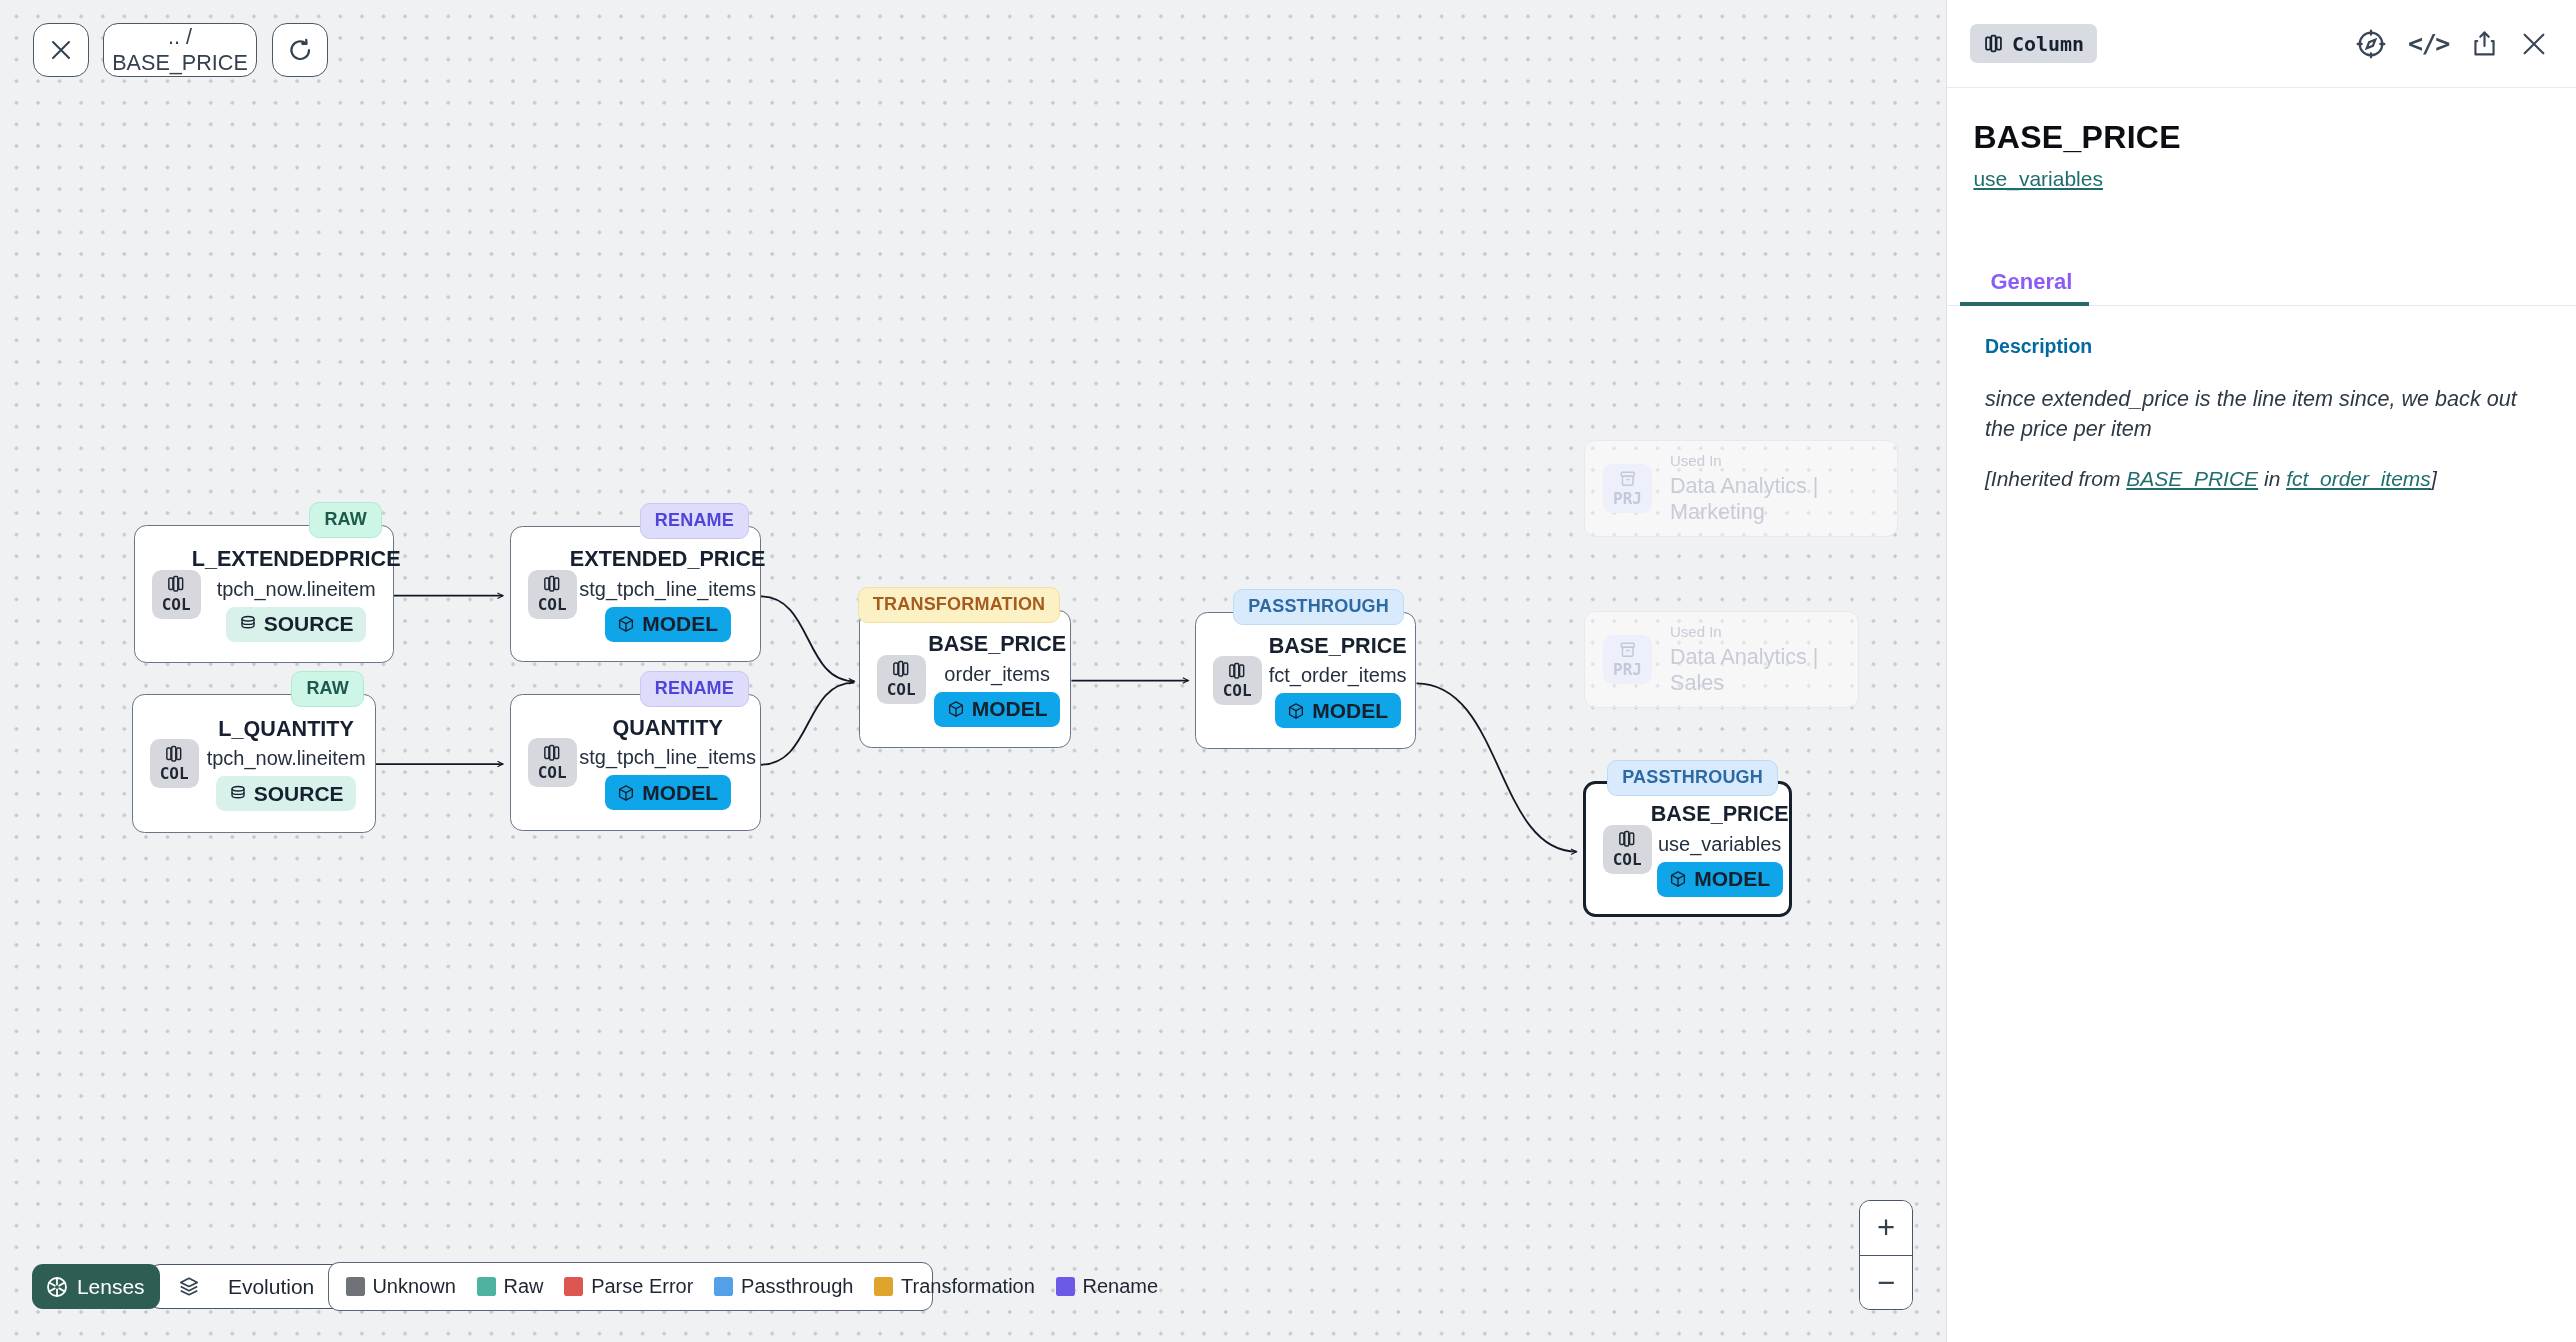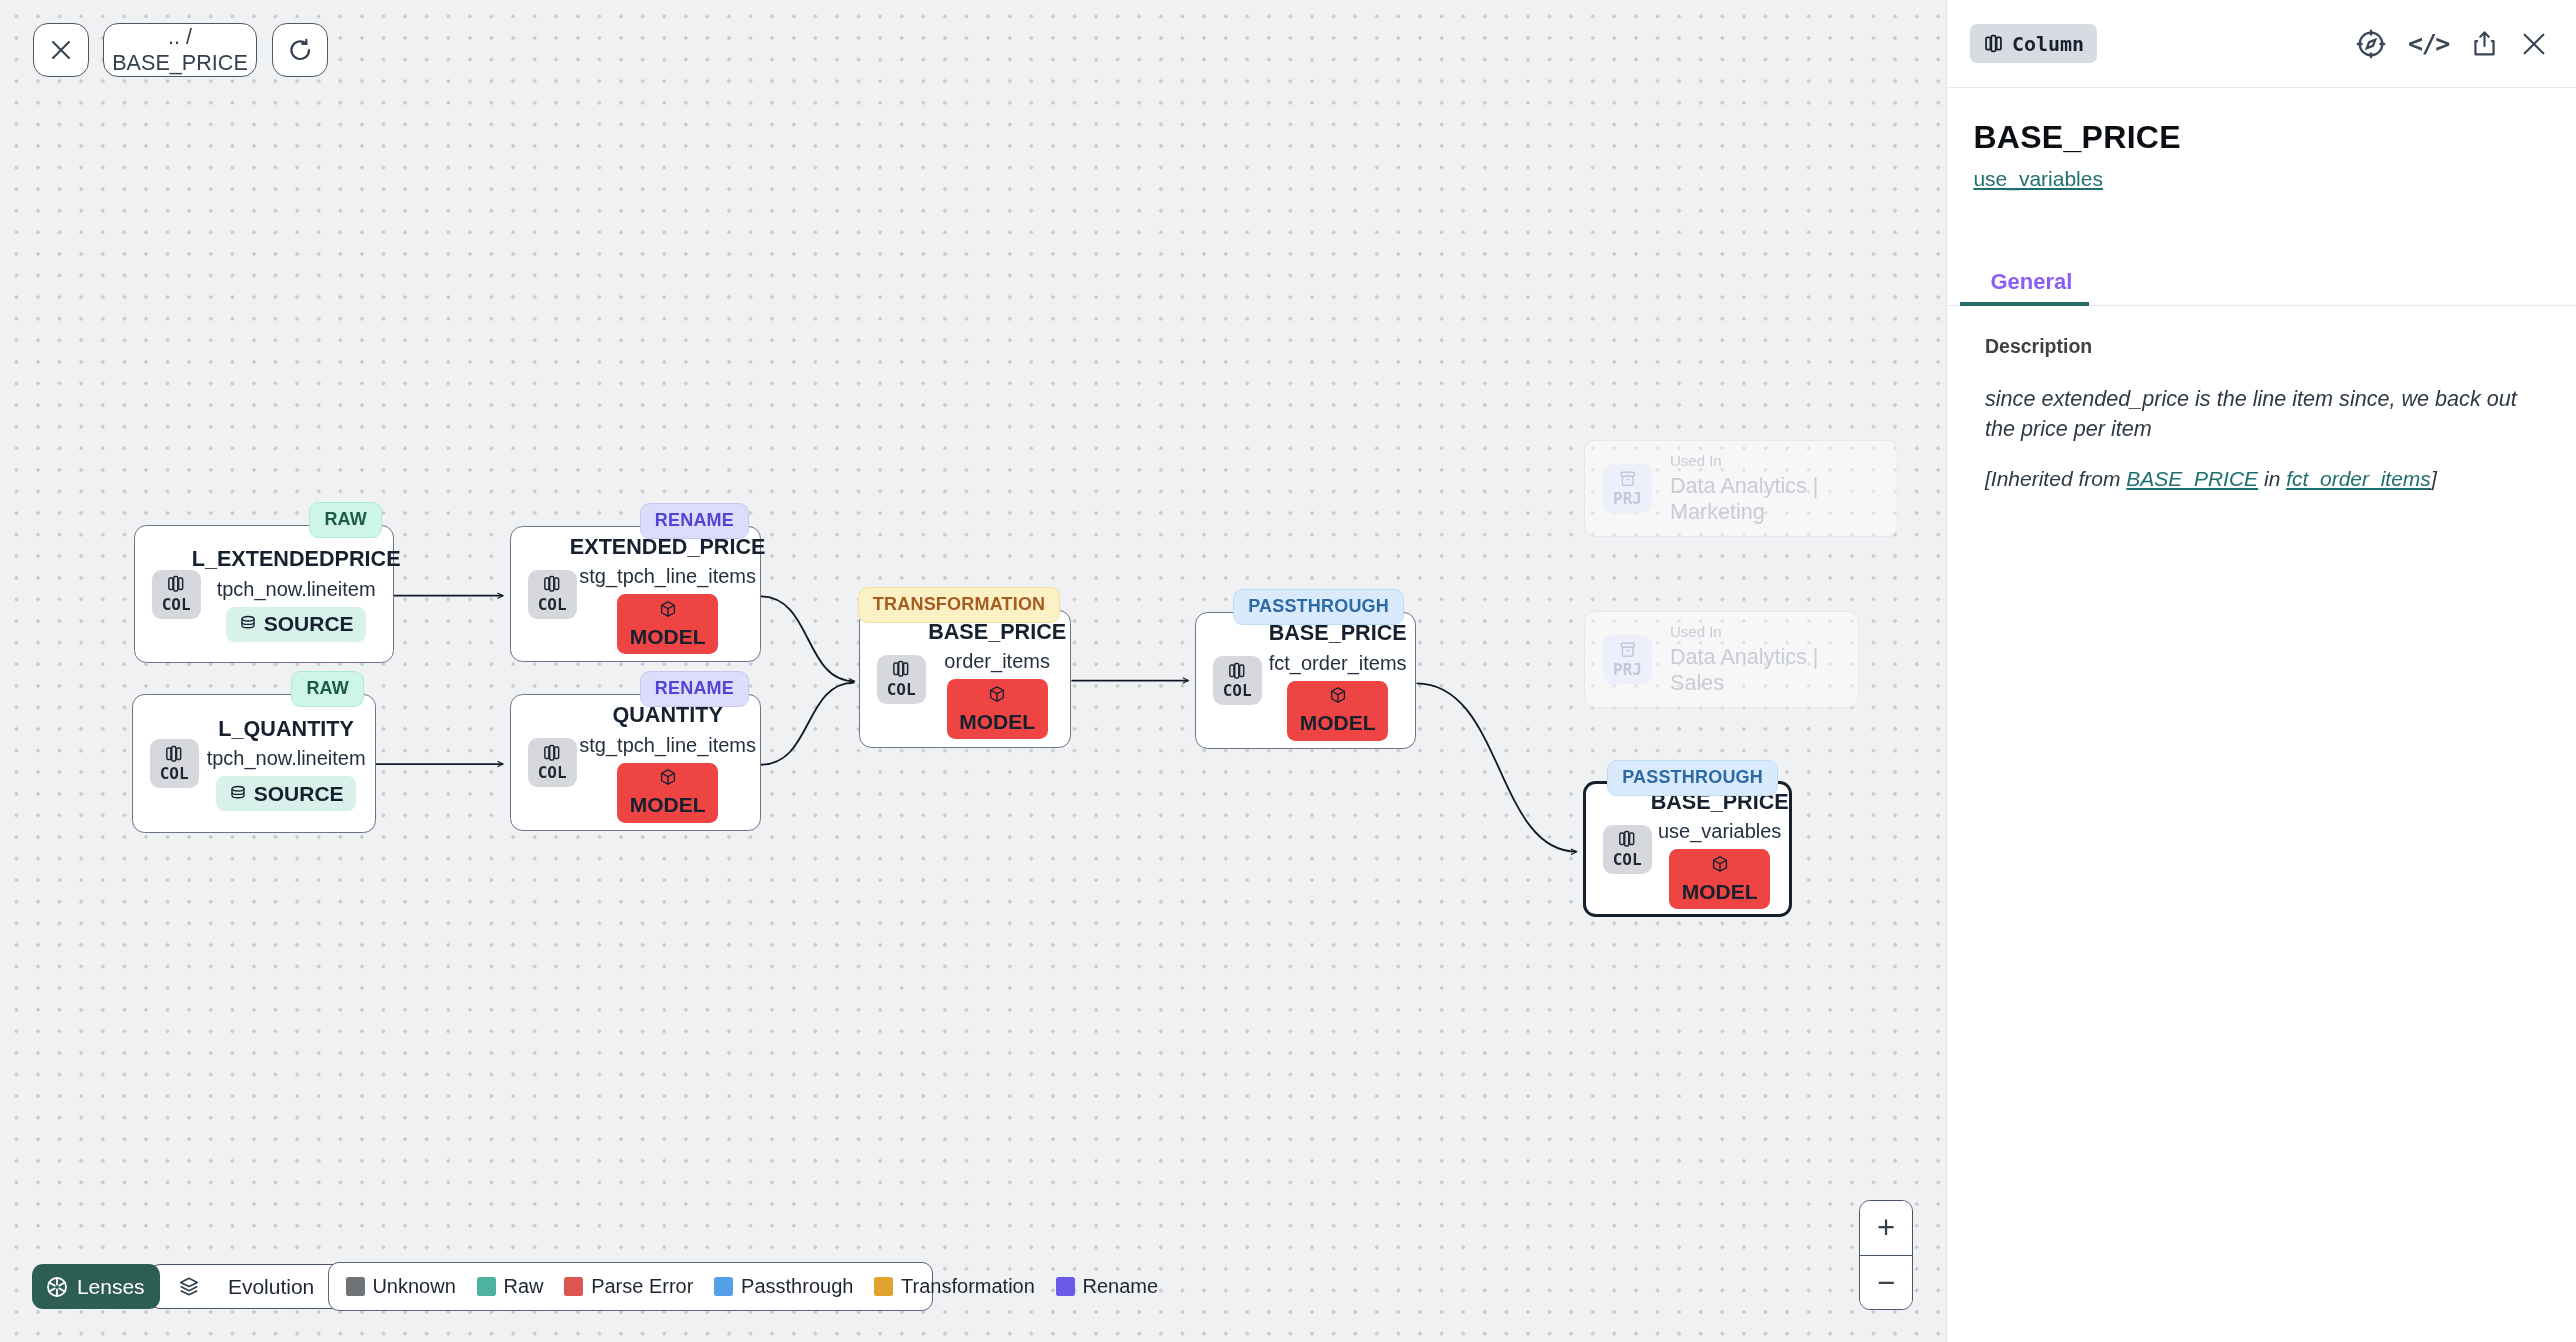--- a/index.html
+++ b/index.html
@@ -48,21 +48,21 @@
     color:#1e2633; font-family:"DejaVu Sans Mono", monospace; font-size:16px; font-weight:700;
   }
   .node-body { display:flex; flex-direction:column; align-items:center; gap:5.6px; min-width:0; }
   .node-title { font-size:21.6px; font-weight:700; color:#16202e; white-space:nowrap; }
   .node-sub   { font-size:20px; color:#243040; white-space:nowrap; }
   .kind-badge {
     display:flex; align-items:center; gap:7px; padding:5.6px 12.5px; border-radius:8.4px;
     font-size:21px; font-weight:700; color:#16202e;
   }
   .kind-source { background:#d8f1ea; }
-  .kind-model  { background:#ef4444;flex-direction:column; }
+  .kind-model  { background:#0ea5e9; }
 
   
   .ghost {
     position:absolute; background:rgba(255,255,255,.45); border:1.4px solid #e7e9f1; border-radius:11px;
     display:flex; align-items:center; gap:18px; padding:0 18px; cursor:pointer;
   }
   .ghost .col-chip { background:#edeffa; color:#c4c8da; }
   .ghost-body { display:flex; flex-direction:column; gap:4.2px; }
   .ghost-label { font-size:15px; color:#c8ccd8; }
   .ghost-name  { font-size:21.6px; color:#c8ccd8; }
@@ -112,21 +112,21 @@
   }
   .panel-icons { display:flex; align-items:center; gap:21px; }
   .panel-icons .icon-btn { background:none; border:none; cursor:pointer; display:flex; align-items:center; color:#3a4656; }
   .icon-code { font-family:"DejaVu Sans Mono", monospace; font-size:25px; font-weight:700; color:#aab1bc; letter-spacing:-1.4px; }
   .panel-title { margin:31px 0 0 26.4px; font-size:32px; font-weight:700; color:#0b0f14; letter-spacing:0.3px; }
   .panel-sub-link { display:inline-block; margin:11px 0 0 26.4px; font-size:21px; color:#1f6e6e; text-decoration:underline; cursor:pointer; }
   .tabs { position:relative; margin-top:72px; border-bottom:1.4px solid #e7e9ec; height:43px; }
   .tab { position:absolute; left:12.5px; bottom:9.7px; font-size:22px; font-weight:700; color:#8b5cf6; cursor:pointer; padding:0 31px; }
   .tab-indicator { position:absolute; left:12.5px; bottom:-1.4px; width:129px; height:4.9px; background:#266a6a; }
   .section { padding:29px 38px 0; }
-  .section-heading { font-size:19.5px; font-weight:700; color:#404040; }
+  .section-heading { font-size:19.5px; font-weight:700; color:#0369a1; }
   .desc-body { margin-top:26.4px; font-size:21.6px; font-style:italic; color:#2e3946; line-height:1.35; max-width:557px; }
   .desc-inherited { margin-top:24px; font-size:21px; font-style:italic; color:#2e3946; }
   .desc-inherited a { color:#1f6e6e; text-decoration:underline; cursor:pointer; }
 </style>
 </head>
 <body>
 
 <div class="canvas">
 
   <svg class="edges" width="1946" height="1343" viewBox="0 0 2797 1930">

